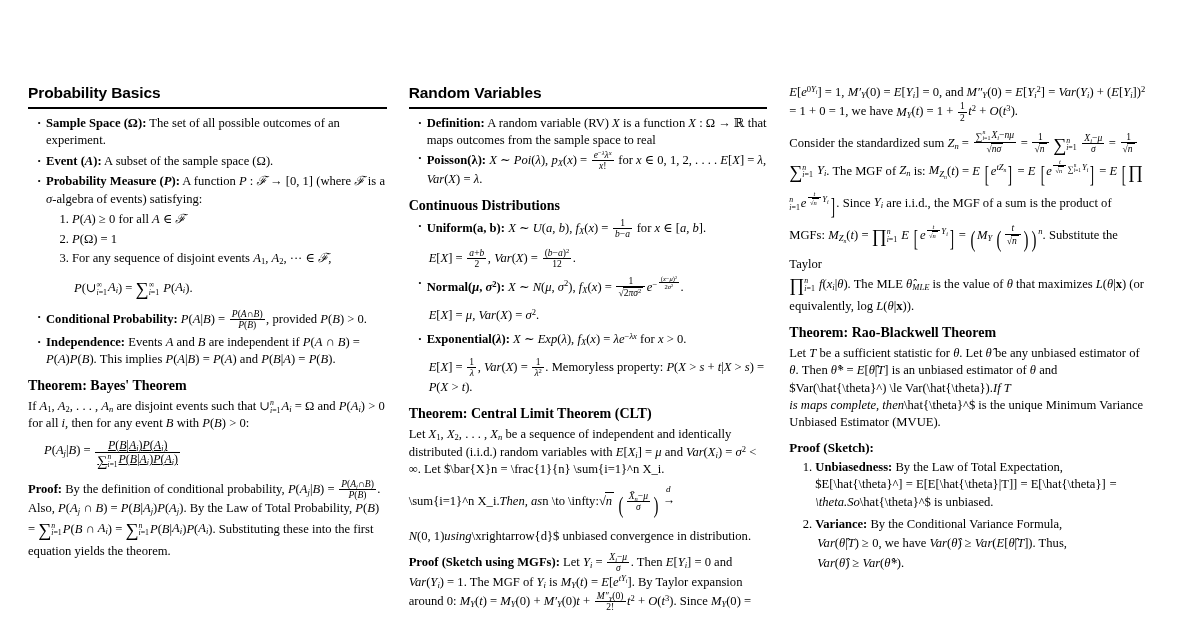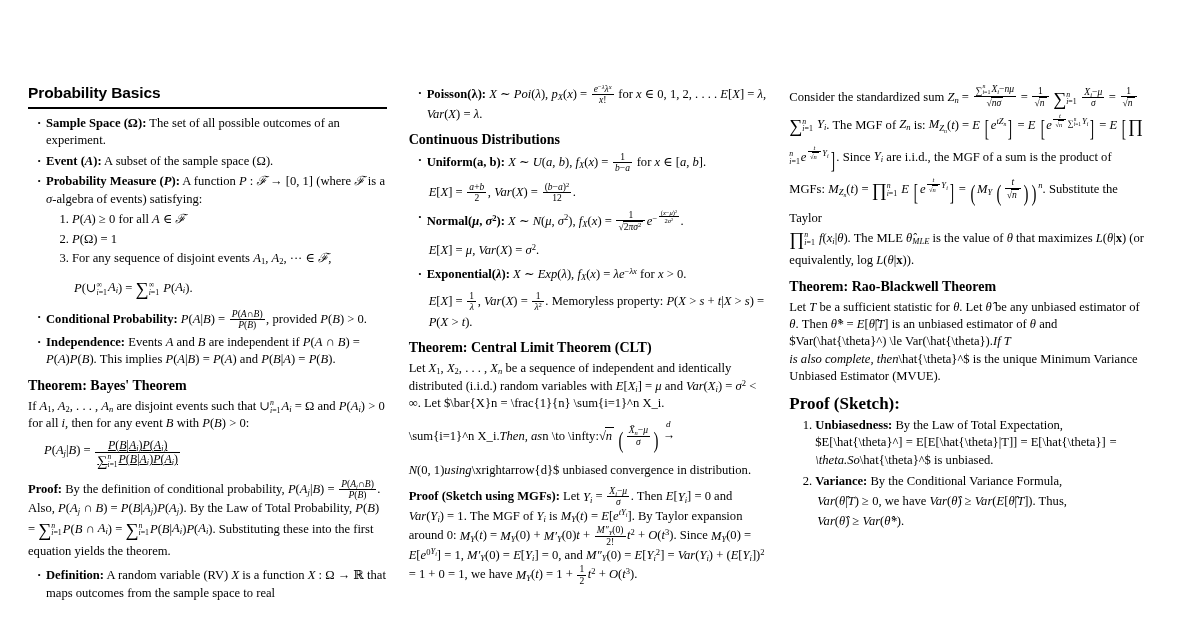--- a/index.html
+++ b/index.html
@@ -36,21 +36,21 @@
   }
   h1.tight { margin-top: 14px; }
   h2 {
     font-family: "Liberation Serif", "DejaVu Serif", serif;
     font-size: 14px;
     font-weight: bold;
     margin: 9px 0 4px 0;
     break-after: avoid;
   }
   h3 {
-    font-size: 17px;
+    font-size: 13px;
     font-weight: bold;
     margin: 8px 0 3px 0;
     break-after: avoid;
   }
   p {
     font-size: 12.6px;
     line-height: 1.38;
     margin: 0 0 7px 0;
     text-align: left;
   }
@@ -204,20 +204,21 @@
 
     <p>If <span class="m">A</span><sub>1</sub>, <span class="m">A</span><sub>2</sub>, . . . , <span class="m">A<sub>n</sub></span> are disjoint events such that ∪<span class="lim"><span class="t"><span class="m">n</span></span><span class="b"><span class="m">i</span>=1</span></span><span class="m">A<sub>i</sub></span> = Ω and <span class="m">P</span>(<span class="m">A<sub>i</sub></span>) &gt; 0 for all <span class="m">i</span>, then for any event <span class="m">B</span> with <span class="m">P</span>(<span class="m">B</span>) &gt; 0:</p>
 
     <div class="disp" style="margin:6px 0 9px 14px;">
       <span class="m">P</span>(<span class="m">A<sub>j</sub></span>|<span class="m">B</span>) =
       <span class="frac big" style="vertical-align:-0.75em;"><span class="nu"><span class="m">P</span>(<span class="m">B</span>|<span class="m">A<sub>i</sub></span>)<span class="m">P</span>(<span class="m">A<sub>i</sub></span>)</span><span class="de"><span class="big-op" style="font-size:1.2em;">∑</span><span class="lim"><span class="t"><span class="m">n</span></span><span class="b"><span class="m">i</span>=1</span></span><span class="m">P</span>(<span class="m">B</span>|<span class="m">A<sub>i</sub></span>)<span class="m">P</span>(<span class="m">A<sub>i</sub></span>)</span></span>
     </div>
 
     <p><b>Proof:</b> By the definition of conditional probability, <span class="m">P</span>(<span class="m">A<sub>j</sub></span>|<span class="m">B</span>) = <span class="frac"><span class="nu"><span class="m">P</span>(<span class="m">A<sub>j</sub></span>∩<span class="m">B</span>)</span><span class="de"><span class="m">P</span>(<span class="m">B</span>)</span></span>. Also, <span class="m">P</span>(<span class="m">A<sub>j</sub></span> ∩ <span class="m">B</span>) = <span class="m">P</span>(<span class="m">B</span>|<span class="m">A<sub>j</sub></span>)<span class="m">P</span>(<span class="m">A<sub>j</sub></span>). By the Law of Total Probability, <span class="m">P</span>(<span class="m">B</span>) = <span class="big-op">∑</span><span class="lim"><span class="t"><span class="m">n</span></span><span class="b"><span class="m">i</span>=1</span></span><span class="m">P</span>(<span class="m">B</span> ∩ <span class="m">A<sub>i</sub></span>) = <span class="big-op">∑</span><span class="lim"><span class="t"><span class="m">n</span></span><span class="b"><span class="m">i</span>=1</span></span><span class="m">P</span>(<span class="m">B</span>|<span class="m">A<sub>i</sub></span>)<span class="m">P</span>(<span class="m">A<sub>i</sub></span>). Substituting these into the first equation yields the theorem.</p>
 
+    <h1 class="tight">Random Variables</h1>
 
     <ul>
       <li>
         <b>Definition:</b><span> A random variable (RV) <span class="m">X</span> is a function <span class="m">X</span> : Ω → ℝ that maps outcomes from the sample space to real</span>
       </li>
     </ul>
   </div>
 
   <div class="col">
 
@@ -276,21 +277,21 @@
   </div>
 
   <div class="col">
 
     <p style="margin-top:0;"><span class="big-op">∏</span><span class="lim"><span class="t"><span class="m">n</span></span><span class="b"><span class="m">i</span>=1</span></span> <span class="m">f</span>(<span class="m">x<sub>i</sub></span>|<span class="m">θ</span>)<span>. The MLE </span> <span class="m">θ̂<sub>MLE</sub></span> is the value of <span class="m">θ</span> that maximizes <span class="m">L</span>(<span class="m">θ</span>|<b class="mr">x</b>) (or equivalently, log <span class="m">L</span>(<span class="m">θ</span>|<b class="mr">x</b>)).</p>
 
     <h2>Theorem: Rao-Blackwell Theorem</h2>
 
     <p>Let <span class="m">T</span> be a sufficient statistic for <span class="m">θ</span>. Let <span class="m">θ̂</span> be any unbiased estimator of <span class="m">θ</span>. Then <span class="m">θ̂*</span> = <span class="m">E</span>[<span class="m">θ̂</span>|<span class="m">T</span>] is an unbiased estimator of <span class="m">θ</span> and <span class="rawup">$Var(\hat{\theta}^) \le Var(\hat{\theta}).</span><span class="raw">If T</span></p>
 
-    <p style="margin-top:-7px;"><span class="raw">is also complete, then</span><span class="rawup">\hat{\theta}^$</span><span> is the unique Minimum Variance Unbiased Estimator (MVUE).</span></p>
+    <p style="margin-top:-7px;"><span class="raw">is maps complete, then</span><span class="rawup">\hat{\theta}^$</span><span> is the unique Minimum Variance Unbiased Estimator (MVUE).</span></p>
 
     <h3>Proof (Sketch):</h3>
 
     <ol class="proof">
       <li>
         <b>Unbiasedness:</b><span> By the Law of Total Expectation, </span><span class="rawup">$E[\hat{\theta}^] = E[E[\hat{\theta}|T]] = E[\hat{\theta}]</span> <span class="raw">= \theta.</span><span class="raw">So</span><span class="rawup">\hat{\theta}^$</span><span> is unbiased.</span>
       </li>
       <li>
         <b>Variance:</b><span> By the Conditional Variance Formula, </span>
         <div class="disp" style="margin:1px 0 0 0;"><span class="m">Var</span>(<span class="m">θ̂</span>|<span class="m">T</span>) ≥ 0, we have <span class="m">Var</span>(<span class="m">θ̂</span>) ≥ <span class="m">Var</span>(<span class="m">E</span>[<span class="m">θ̂</span>|<span class="m">T</span>]). Thus,</div>

